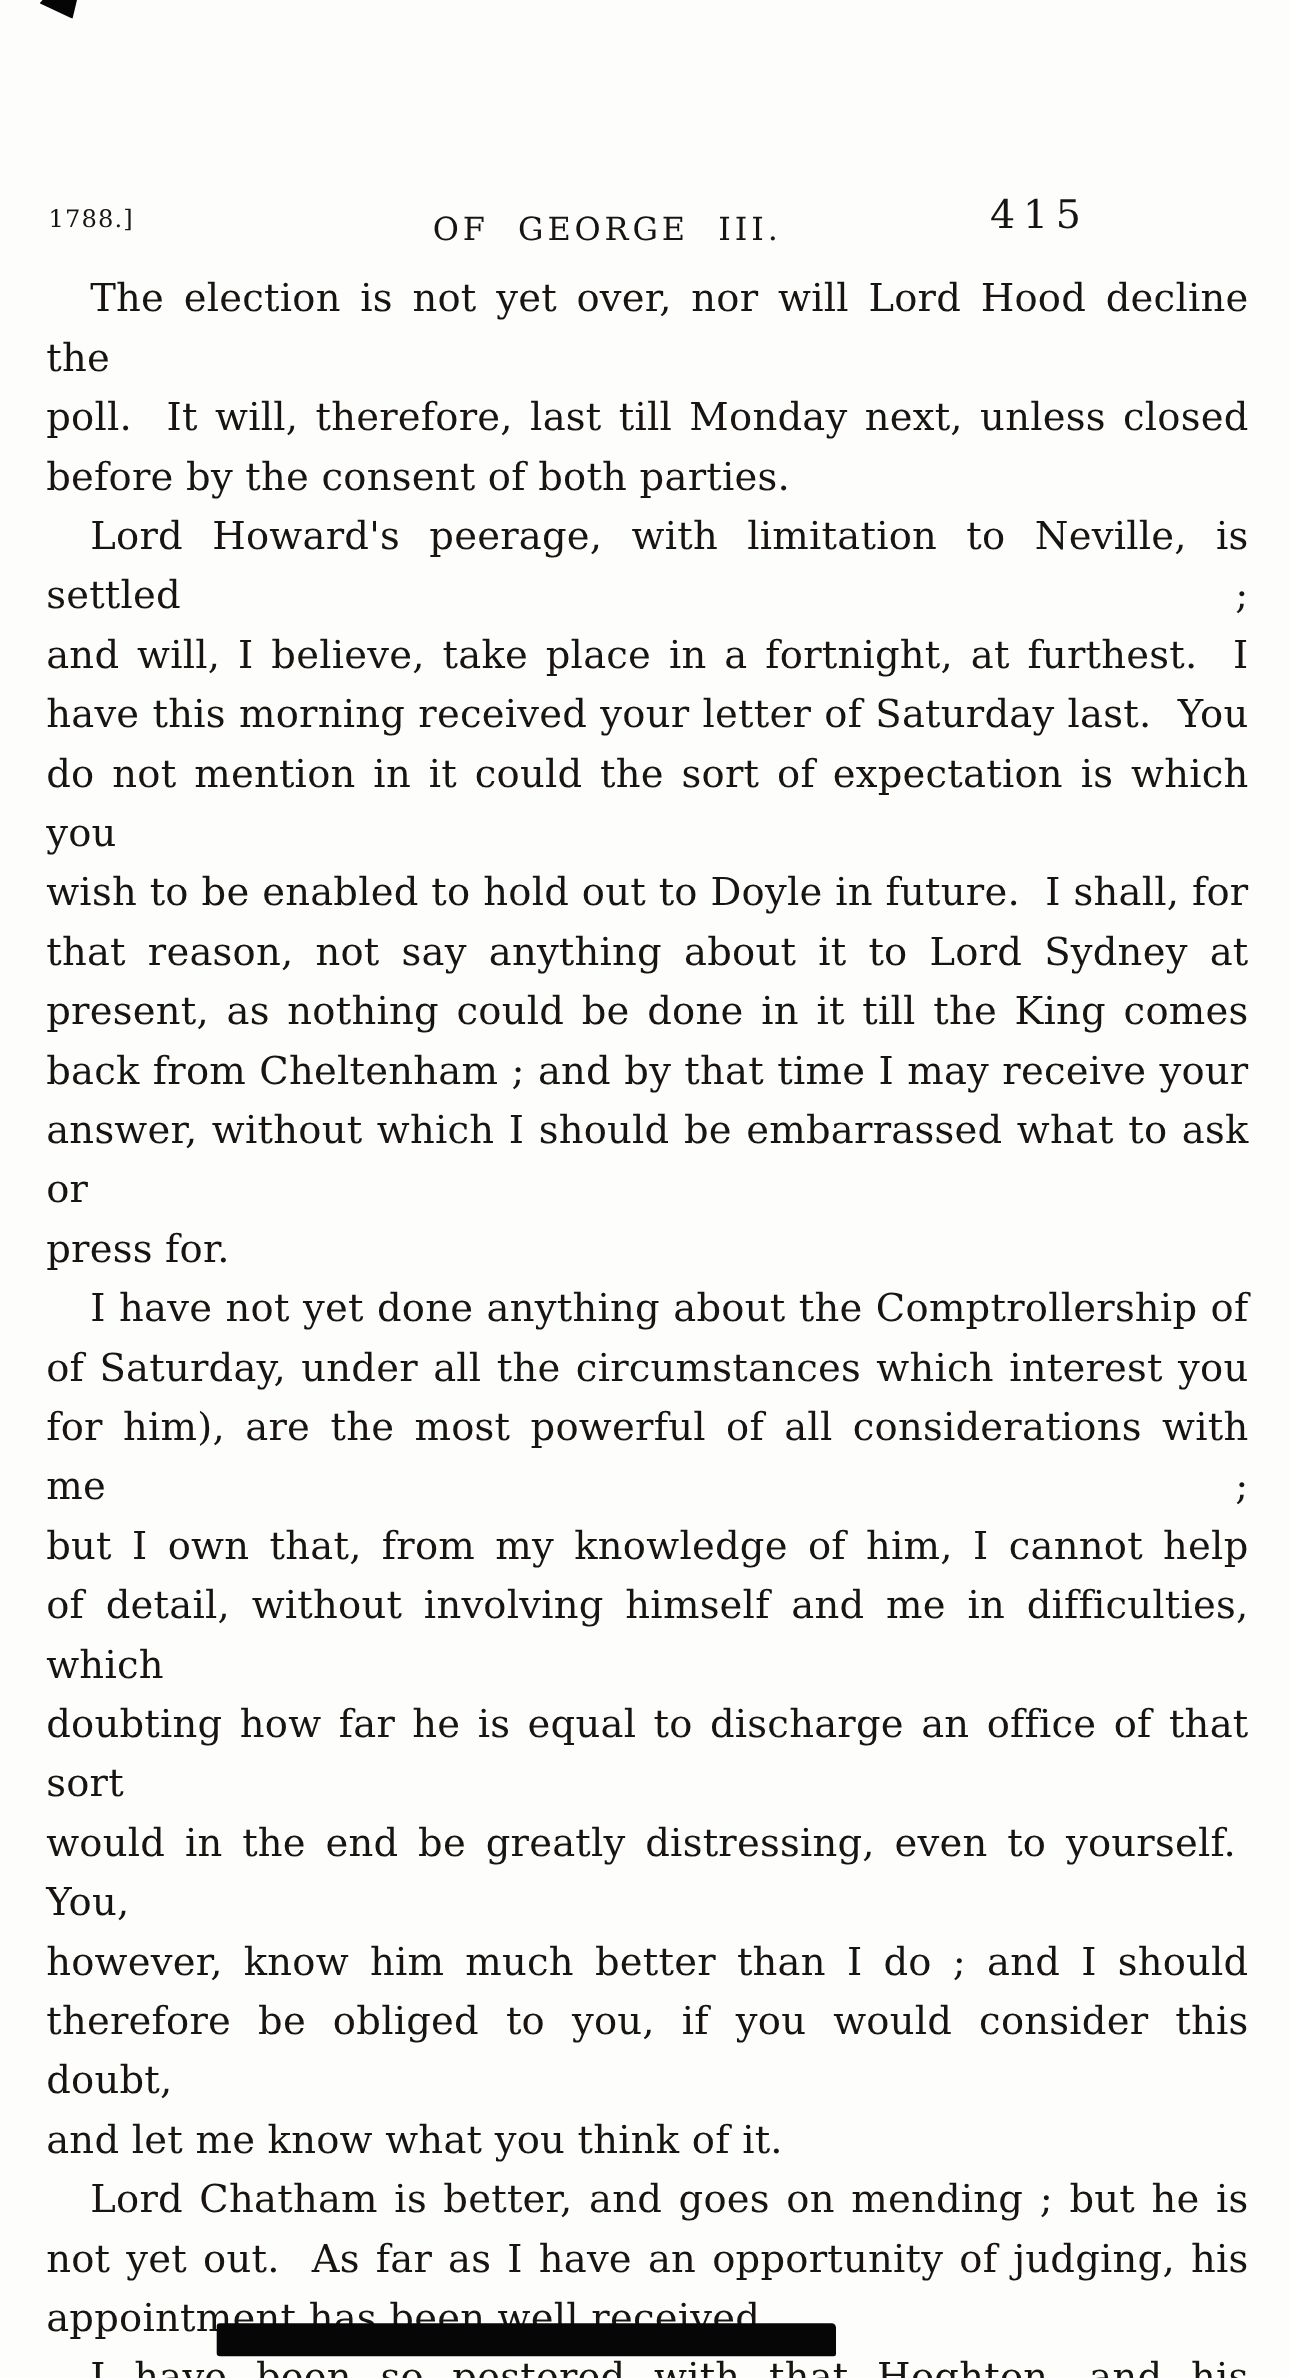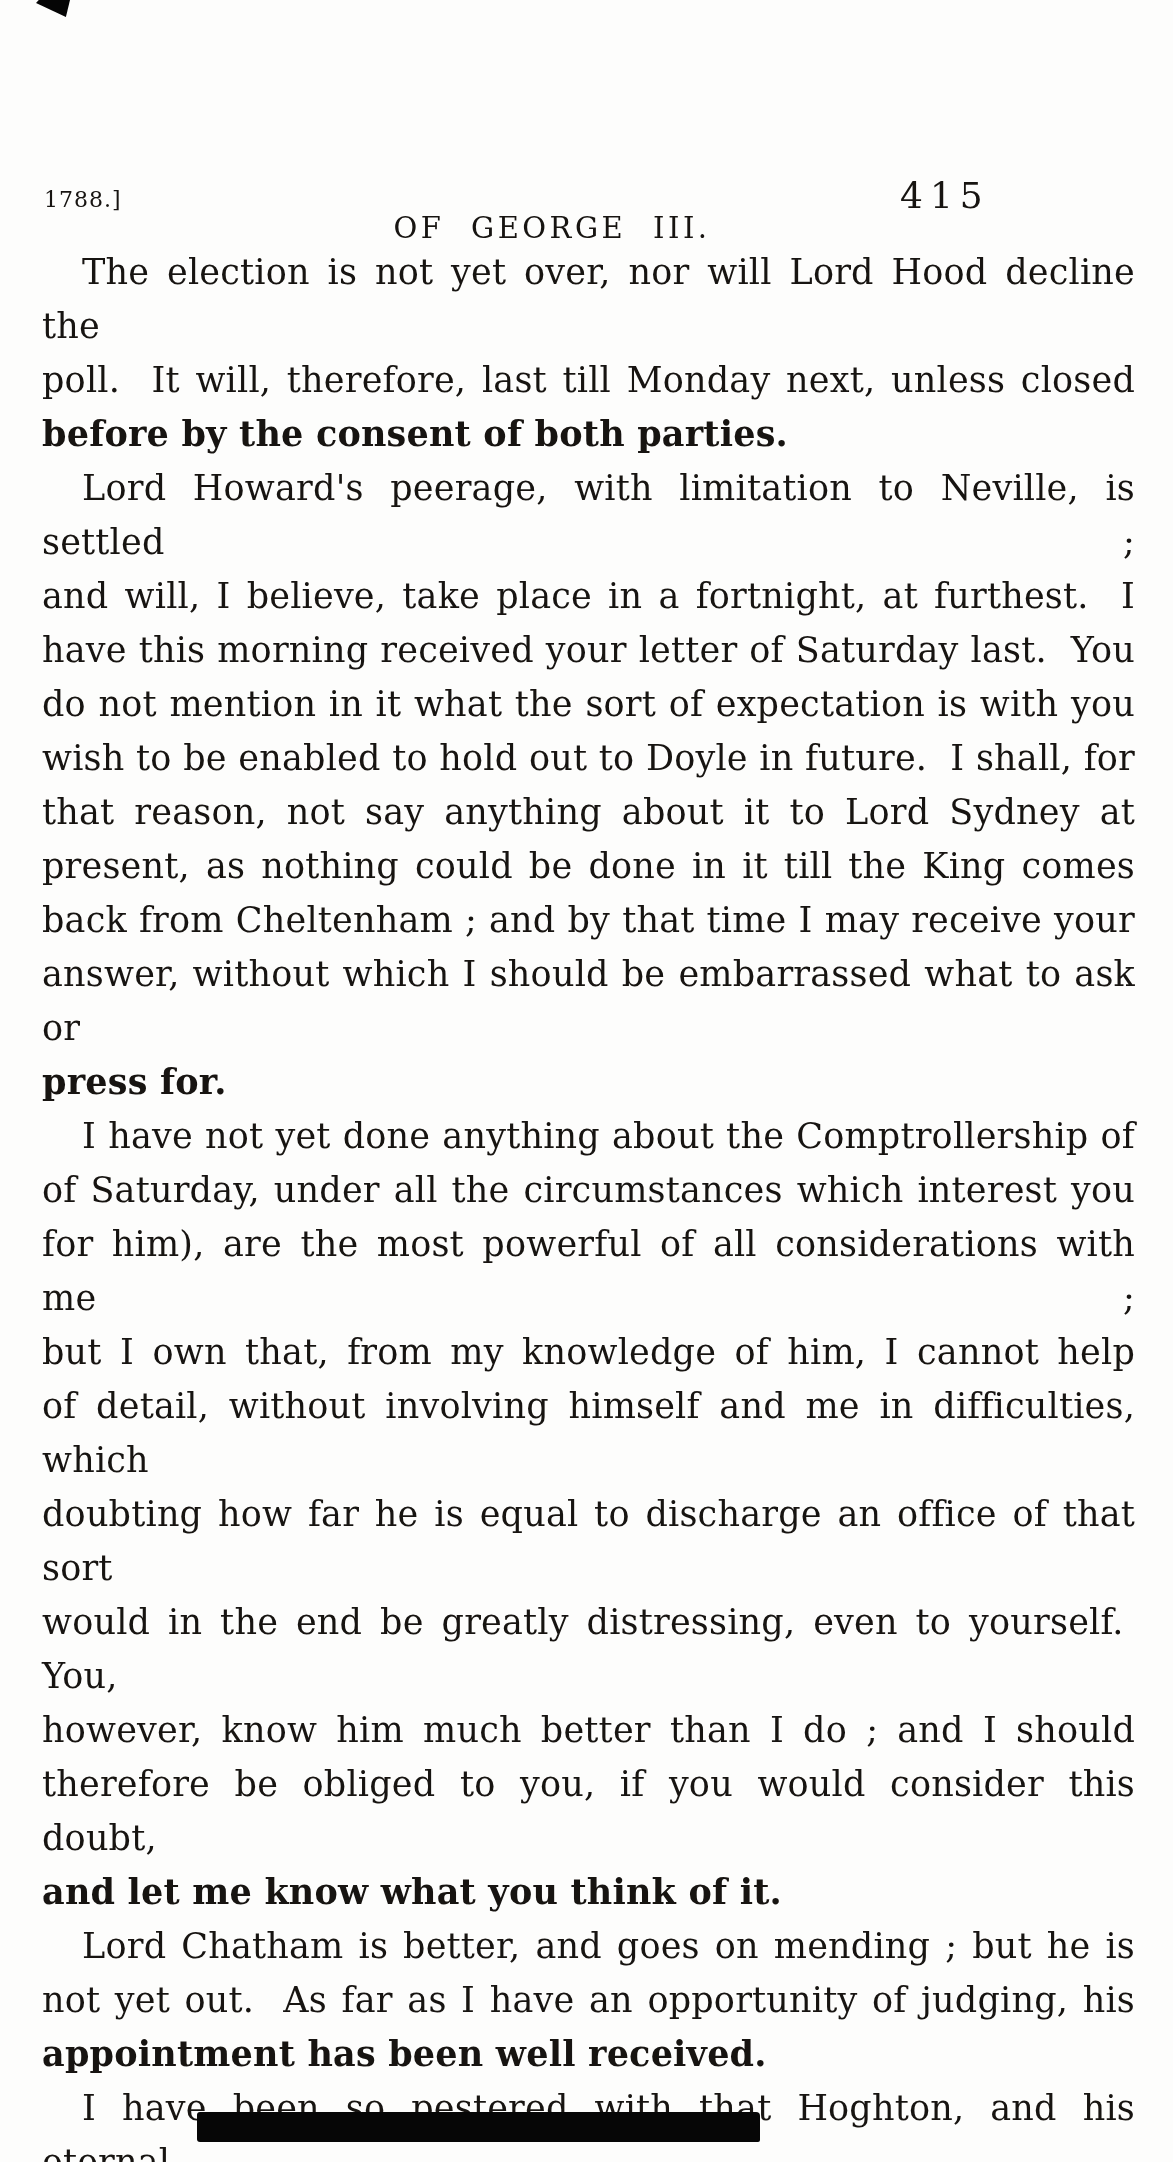--- a/index.html
+++ b/index.html
@@ -17,32 +17,32 @@
     clip-path:polygon(8% 0, 100% 0, 88% 100%, 0 18%);
   }
   .scan-bar {
     position:absolute; left:197px; top:2112px; width:563px; height:30px;
     background:#060606; border-radius:3px 4px 2px 3px;
   }
   .page-header { position:absolute; top:183px; left:42px; width:1093px; height:52px; }
   .page-header .year { position:absolute; left:2px; top:4px; font-size:22px; letter-spacing:1px; }
   .page-header .running-title {
     position:absolute; left:320px; top:8px; width:380px; text-align:center;
-    font-size:29px; letter-spacing:3.5px; word-spacing:14px;margin-top:20px;
+    font-size:29px; letter-spacing:3.5px; word-spacing:14px;
   }
   .page-header .page-number {
     position:absolute; left:858px; top:-8px; font-size:36px; letter-spacing:7px;
   }
   .body-text { position:absolute; top:245px; left:42px; width:1093px; }
   .line {
     font-size:35px; line-height:54px;
     letter-spacing:0.2px;
     text-align:justify; text-align-last:justify;
   }
-  .line.last { text-align-last:left;font-weight:bold; }
+  .line.last { text-align-last:left; }
   .line.indent { text-indent:40px; }
 </style>
 </head>
 <body>
 
 <div class="scan-corner"></div>
 
 <div class="page-header">
   <div class="year">1788.]</div>
   <div class="running-title">OF GEORGE III.</div>
@@ -53,21 +53,21 @@
   <div>
       <div class="paragraph">
         <div class="line indent">The election is not yet over, nor will Lord Hood decline the</div>
         <div class="line">poll.&nbsp; It will, therefore, last till Monday next, unless closed</div>
         <div class="line last">before by the consent of both parties.</div>
       </div>
       <div class="paragraph">
         <div class="line indent">Lord Howard's peerage, with limitation to Neville, is settled ;</div>
         <div class="line">and will, I believe, take place in a fortnight, at furthest.&nbsp; I</div>
         <div class="line">have this morning received your letter of Saturday last.&nbsp; You</div>
-        <div class="line">do not mention in it what the sort of expectation is with you</div>
+        <div class="line">do not mention in it could the sort of expectation is which you</div>
         <div class="line">wish to be enabled to hold out to Doyle in future.&nbsp; I shall, for</div>
         <div class="line">that reason, not say anything about it to Lord Sydney at</div>
         <div class="line">present, as nothing could be done in it till the King comes</div>
         <div class="line">back from Cheltenham ; and by that time I may receive your</div>
         <div class="line">answer, without which I should be embarrassed what to ask or</div>
         <div class="line last">press for.</div>
       </div>
       <div class="paragraph">
         <div class="line indent">I have not yet done anything about the Comptrollership of</div>
         <div class="line">of Saturday, under all the circumstances which interest you</div>

